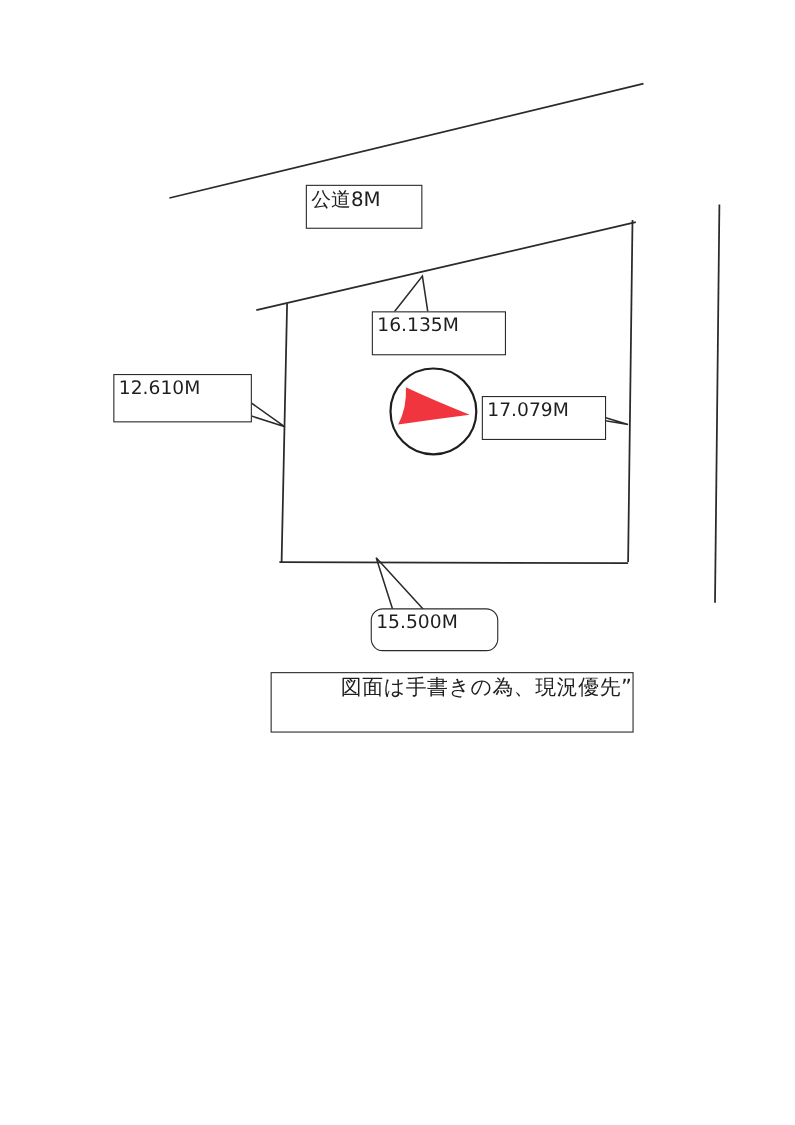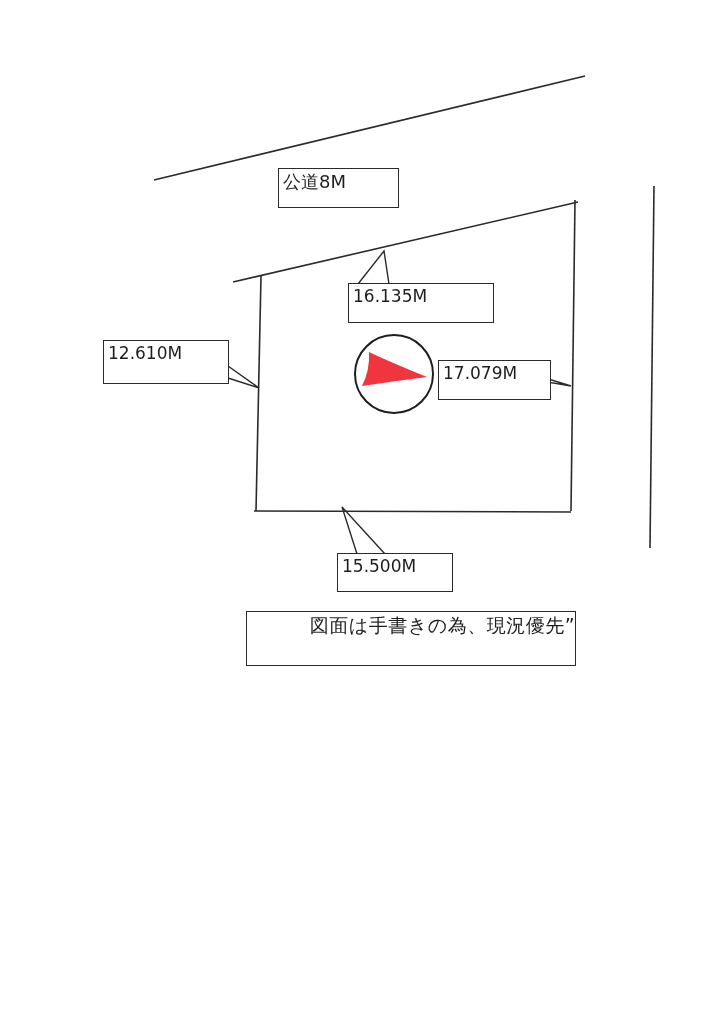--- a/index.html
+++ b/index.html
@@ -57,23 +57,23 @@
     <polyline points="500,374 571,386 532,374"></polyline>
     <polyline points="357,554 342,507 385,554"></polyline>
   </g>
 
   <g>
     <circle cx="394" cy="374" r="39" fill="#ffffff" stroke="#1e1e1e" stroke-width="2"></circle>
     <path d="M369,352 Q390,362 427,377 Q395,381 362,386 Q370,370 369,352 Z" fill="#f0353f"></path>
   </g>
 </svg>
 
-<div class="label road" style="left:278px; top:168px; width:121px; height:40px;">公道8M</div>
+<div class="label road" style="left:278px; top:168px; width:106px; height:40px;">公道8M</div>
 
-<div class="label" style="left:348px; top:283px; width:146px; height:40px;">16.135M</div>
+<div class="label" style="left:338px; top:283px; width:122px; height:40px;">16.135M</div>
 
 <div class="label" style="left:103px; top:340px; width:126px; height:44px;">12.610M</div>
 
 <div class="label" style="left:438px; top:335px; width:113px; height:40px;margin-top:25px;">17.079M</div>
 
-<div class="label" style="left:337px; top:553px; width:116px; height:39px;">15.500M</div>
+<div class="label" style="left:337px; top:553px; width:116px; height:39px;border-radius:11px;">15.500M</div>
 
 <div class="label note" style="left:246px; top:611px; width:330px; height:55px;">図面は手書きの為、現況優先”</div>
 
 </body></html>

